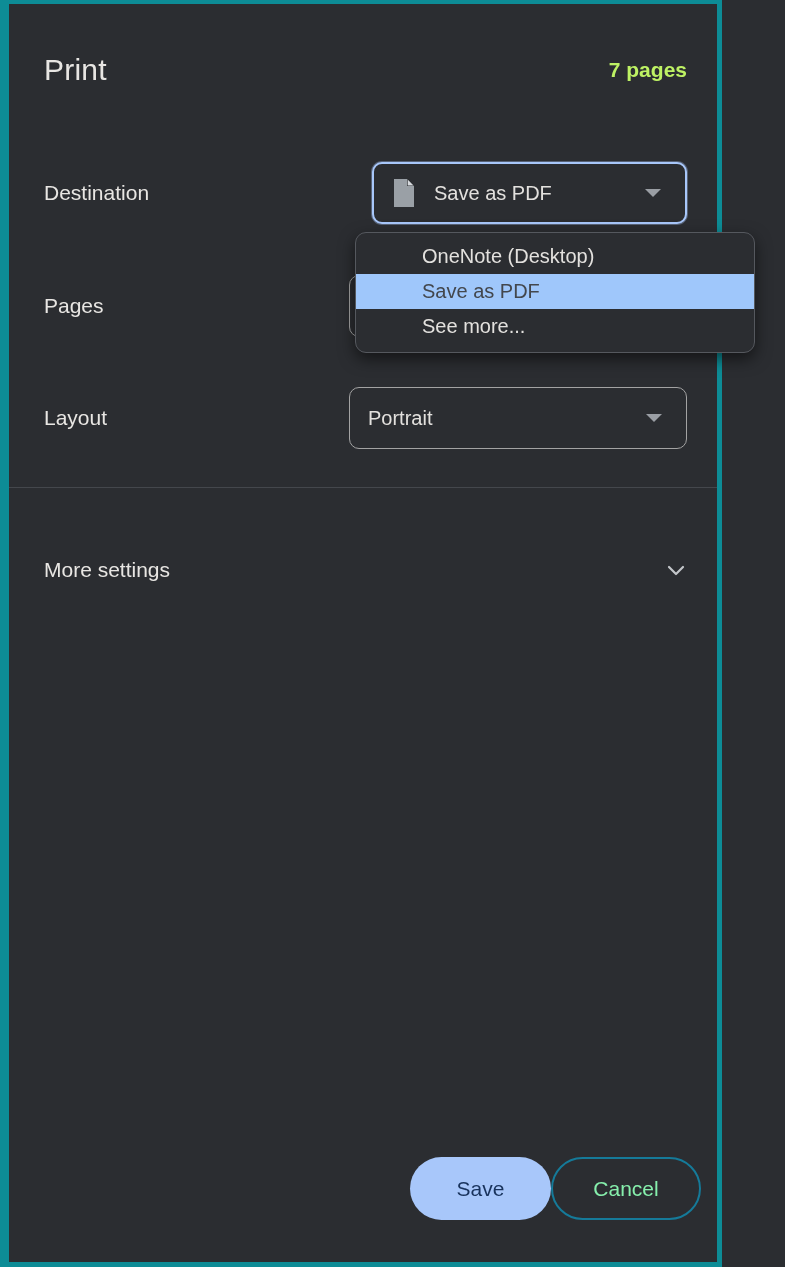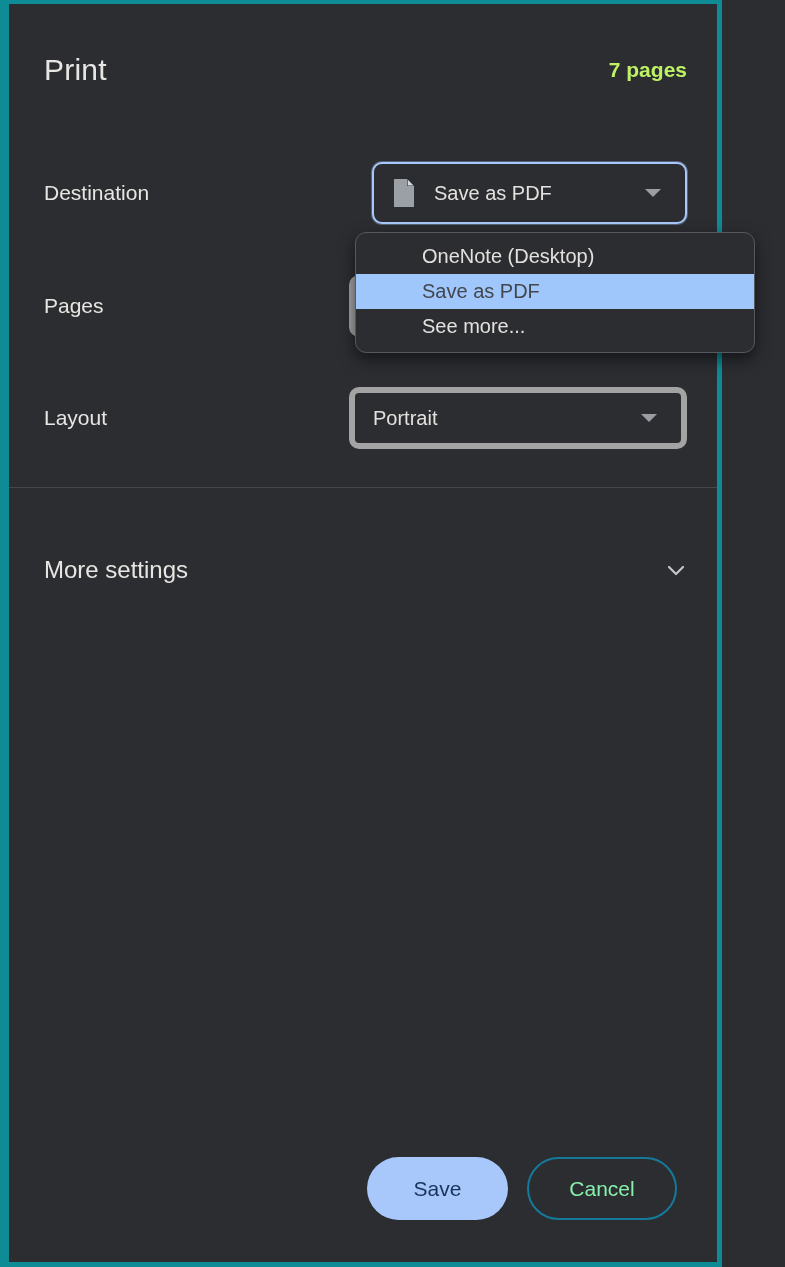--- a/index.html
+++ b/index.html
@@ -67,21 +67,21 @@
     flex: 0 0 305px;
     font-size: 21px;
     color: #e8e6e3;
     font-weight: 400;
   }
 
   .select {
     position: relative;
     flex: 1 1 auto;
     height: 62px;
-    border: 6px solid #a3a3a3;
+    border: 1px solid #a3a3a3;
     border-radius: 10px;
     background: #2b2d31;
     display: flex;
     align-items: center;
     padding: 0 16px 0 18px;
     cursor: default;
   }
   .select.focused {
     border: 2px solid #a8c7fa;
     box-shadow: 0 0 0 1px rgba(168,199,250,0.35);
@@ -158,37 +158,36 @@
     left: 35px;
     right: 30px;
     top: 540px;
     height: 52px;
     display: flex;
     align-items: center;
     justify-content: space-between;
     cursor: default;
   }
   .more-settings-label {
-    font-size: 24px;
+    font-size: 21px;
     color: #e8e6e3;
   }
   .chevron {
     width: 22px;
     height: 22px;
     display: block;
   }
 
   
   .footer {
     position: absolute;
-    right: 40px;
+    right: 16px;
     bottom: 42px;
     display: flex;
     align-items: flex-end;
-    gap: 19px;
   }
   .btn {
     height: 63px;
     border-radius: 32px;
     font-size: 21px;
     font-family: "Liberation Sans", sans-serif;
     display: flex;
     align-items: center;
     justify-content: center;
     cursor: default;

